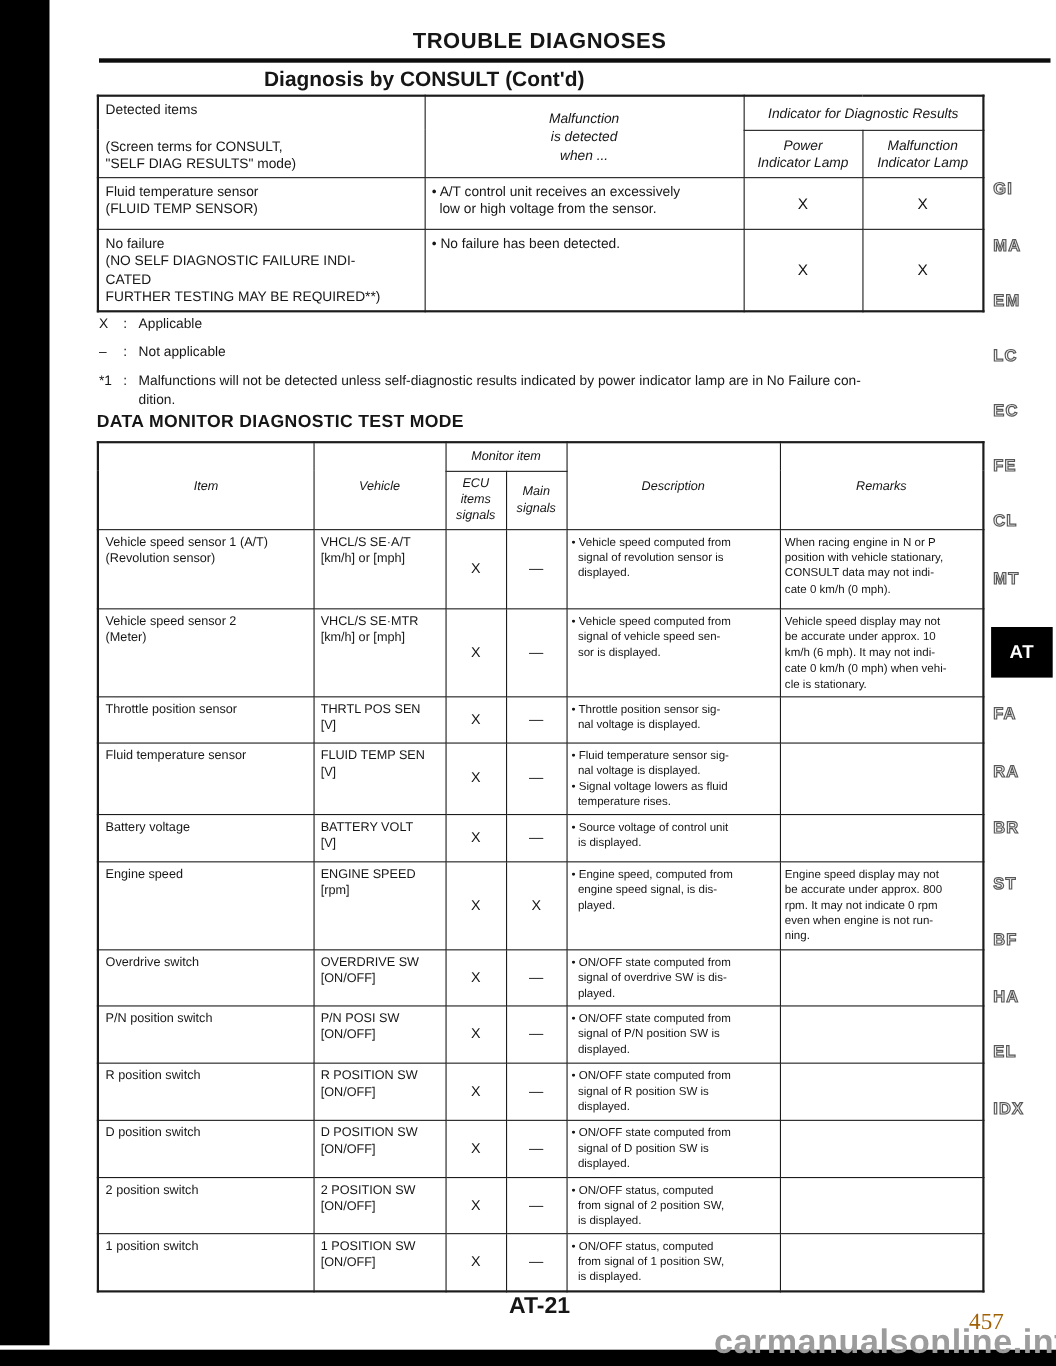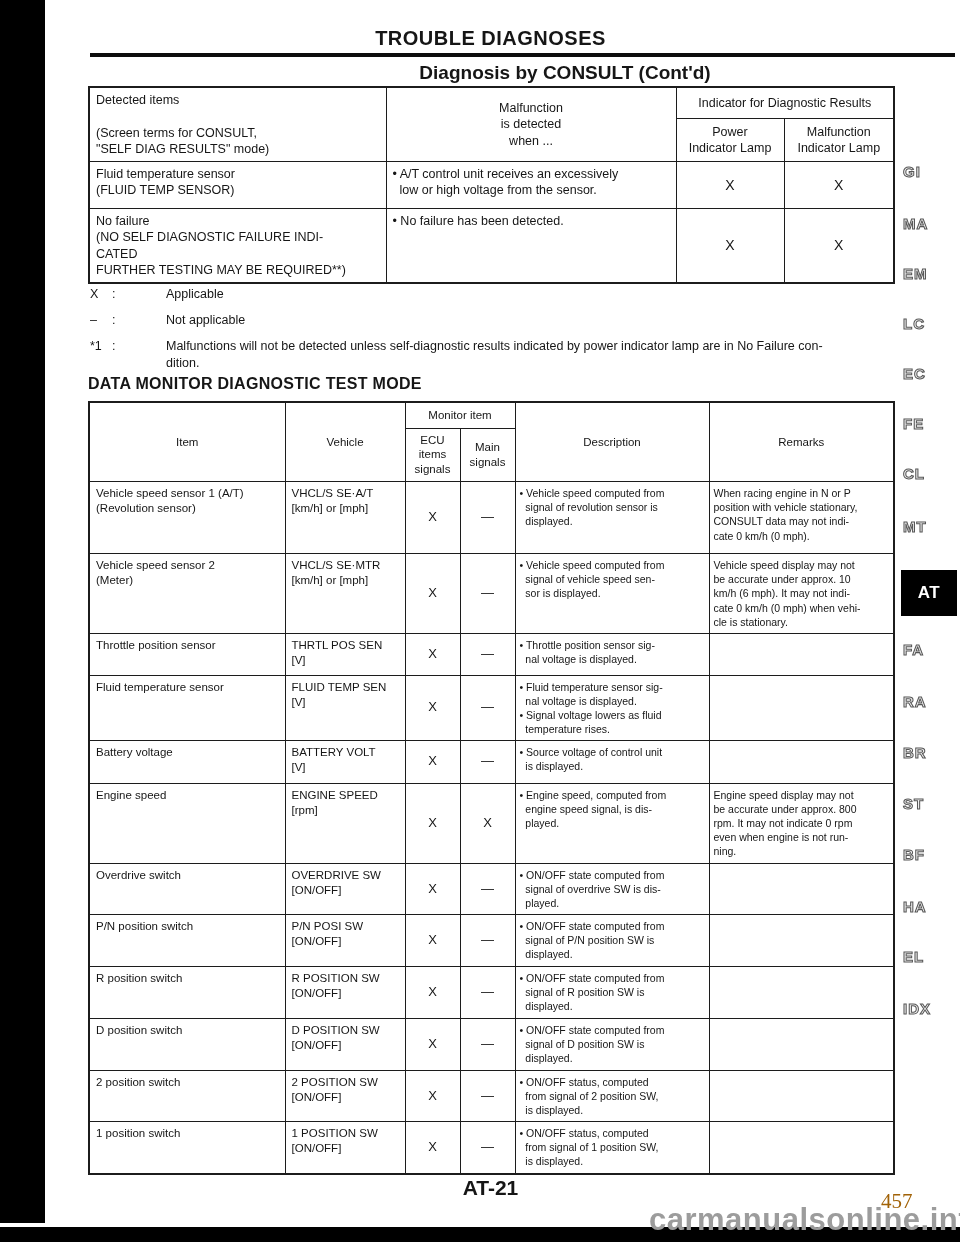--- a/index.html
+++ b/index.html
@@ -8,42 +8,42 @@
     background:#ffffff;color:#161616;
     font-family:"Liberation Sans","DejaVu Sans",sans-serif;
     -webkit-font-smoothing:antialiased;
   }
   .left-bar{position:absolute;left:0;top:0;width:45px;height:1223px;background:#000;}
   .bottom-bar{position:absolute;left:0;top:1227px;width:960px;height:15px;background:#000;z-index:1;}
 
   .page-title{position:absolute;left:88px;top:27px;width:805px;text-align:center;
     font-size:20px;font-weight:bold;letter-spacing:.5px;}
   .title-rule{position:absolute;left:90px;top:53px;width:865px;height:4px;background:#0d0d0d;}
-  .page-subtitle{position:absolute;left:240px;top:62px;width:650px;text-align:center;
+  .page-subtitle{position:absolute;left:240px;top:62px;width:650px;text-align:left;
     font-size:19px;font-weight:bold;}
 
   table{border-collapse:collapse;table-layout:fixed;position:absolute;background:#fff;}
   table, td{border:1.6px solid #1c1c1c;}
   .t-diag{left:88px;top:86px;width:805px;border-width:2.5px;}
   .t-mon{left:88px;top:401px;width:805px;border-width:2.5px;}
   td{padding:4px 6px;vertical-align:top;}
   td .pw{white-space:pre-wrap;display:block;}
   .t-diag td{font-size:12.5px;line-height:1.3;}
   .t-diag .xcell{font-size:14px;text-align:center;vertical-align:middle;}
   .t-mon td{font-size:11.5px;line-height:1.3;}
   .t-mon .desc,.t-mon .rem{font-size:10.5px;line-height:1.34;padding:4px 4px;}
   .t-mon .xcell{font-size:13px;text-align:center;vertical-align:middle;}
-  .hdr{text-align:center;vertical-align:middle;font-size:12px;}
+  .hdr{text-align:center;vertical-align:middle;font-size:12px;font-style:italic;}
   .hdr-left{vertical-align:top;font-size:12.5px;margin-top:37px;}
 
   .notes{position:absolute;left:90px;top:286px;width:800px;font-size:12.5px;}
   .note-row{display:flex;margin-bottom:9px;line-height:1.35;}
   .note-label{width:22px;flex:none;}
   .note-colon{width:14px;flex:none;}
-  .note-text{white-space:pre-wrap;margin-left:40px;}
+  .note-text{white-space:pre-wrap;}
 
   .section-heading{position:absolute;left:88px;top:375px;font-size:16px;font-weight:bold;
     letter-spacing:.3px;}
 
   .footer-code{position:absolute;left:88px;top:1176px;width:805px;text-align:center;
     font-size:21px;font-weight:bold;}
   .page-number{position:absolute;left:881px;top:1189px;font-family:"Liberation Serif","DejaVu Serif",serif;
     font-size:21px;color:#a16207;z-index:2;}
   .watermark{position:absolute;left:649px;top:1202px;font-size:31px;font-weight:bold;
     color:#9c9c9c;letter-spacing:.5px;z-index:2;}

